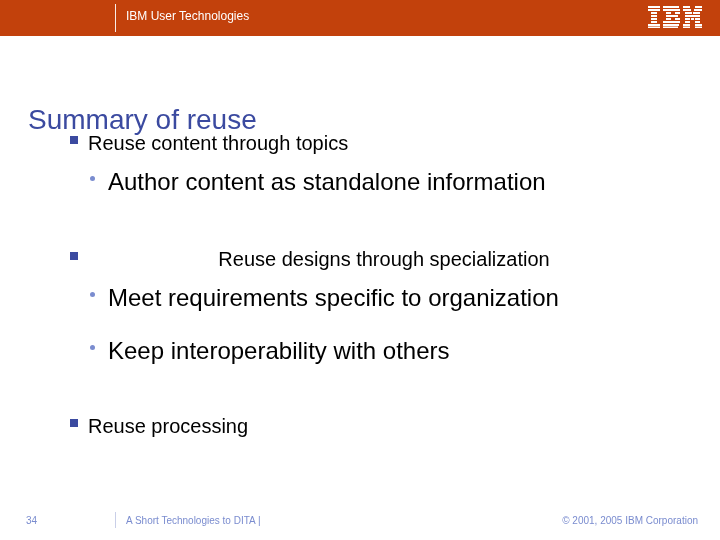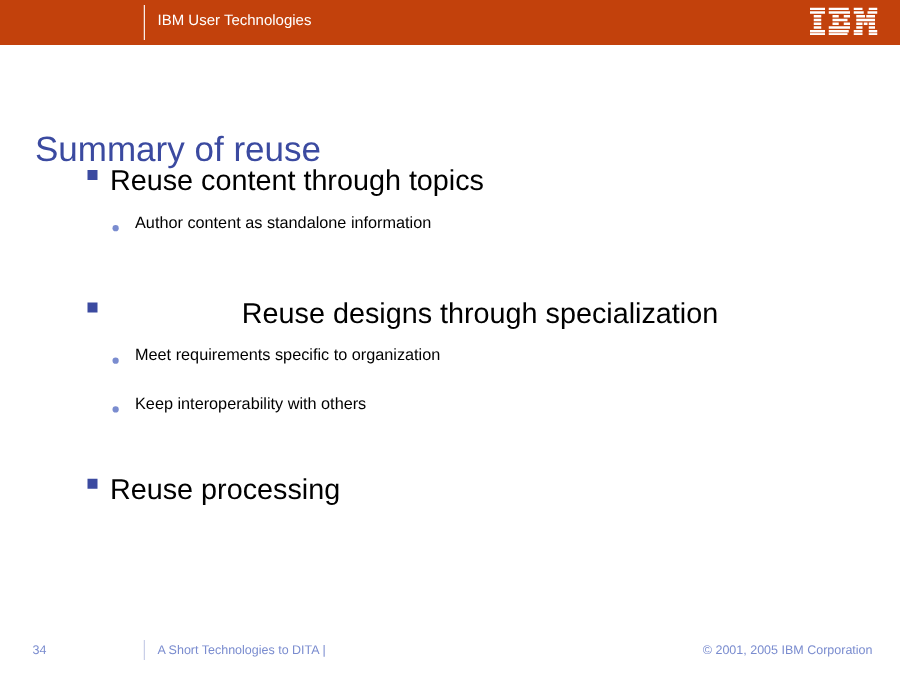--- a/index.html
+++ b/index.html
@@ -7,24 +7,24 @@
   .slide { position: relative; width: 720px; height: 540px; }
 
   .header-bar { position: absolute; top: 0; left: 0; right: 0; height: 36px; background: #c2410c; }
   .header-label { position: absolute; left: 126px; top: 9px; font-size: 12px; color: #fff; }
   .header-rule { position: absolute; left: 115px; top: 4px; width: 1px; height: 28px; background: rgba(255,255,255,0.9); }
   .ibm-logo { position: absolute; right: 18px; top: 6px; }
 
   .title { position: absolute; left: 28px; top: 76px; font-size: 28px; color: #3b4aa0; font-weight: 400; margin-top: 28px; }
 
   .body { position: absolute; left: 70px; top: 130px; right: 40px; }
-  .bullet-l1 { position: relative; padding-left: 18px; font-size: 23px; margin-top: 22px; line-height: 1.3; }
+  .bullet-l1 { position: relative; padding-left: 18px; font-size: 20px; margin-top: 22px; line-height: 1.3; }
   .bullet-l1:first-child { margin-top: 0; }
   .sq { position: absolute; left: 0; top: 6px; width: 8px; height: 8px; background: #3b4aa0; }
-  .bullet-l2 { position: relative; padding-left: 38px; font-size: 13px; margin-top: 10px; line-height: 1.3; }
+  .bullet-l2 { position: relative; padding-left: 38px; font-size: 24px; margin-top: 10px; line-height: 1.3; }
   .dot { position: absolute; left: 20px; top: 10px; width: 5px; height: 5px; border-radius: 50%; background: #7a8ccf; }
 
   .group2 { margin-top: 49px; text-align: center; }
   .group3 { margin-top: 46px; }
 
   .footer { position: absolute; left: 0; right: 0; bottom: 14px; height: 24px; }
   .footer-num { position: absolute; left: 26px; bottom: 0; font-size: 10px; color: #7a8ccf; }
   .footer-rule { position: absolute; left: 115px; bottom: -2px; width: 1px; height: 16px; background: #c9cfe8; }
   .footer-title { position: absolute; left: 126px; bottom: 0; font-size: 10px; color: #7a8ccf; }
   .footer-copy { position: absolute; right: 22px; bottom: 0; font-size: 10px; color: #7a8ccf; }

